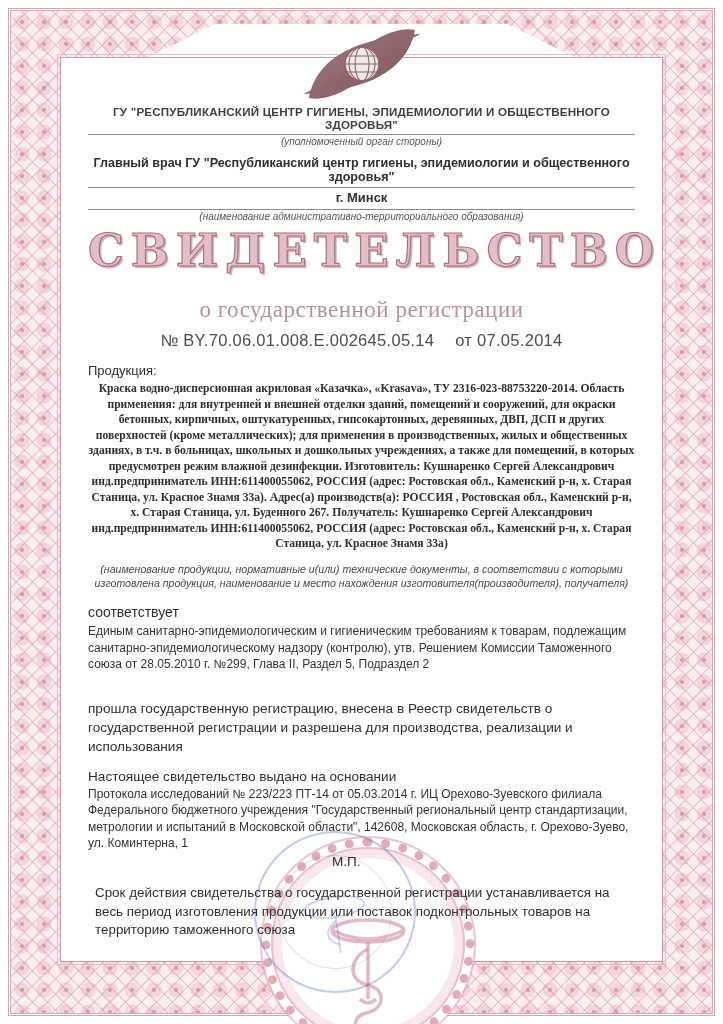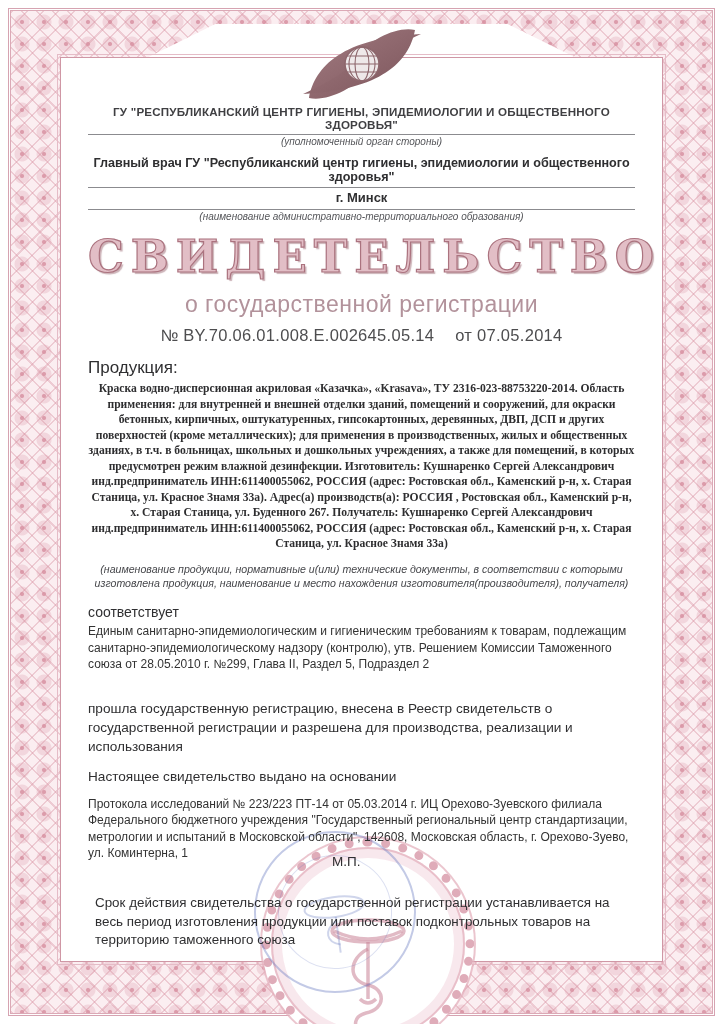--- a/index.html
+++ b/index.html
@@ -63,37 +63,37 @@
     font-family:"Liberation Serif", serif; font-size:14.5px; letter-spacing:0.5px;
     color:#7b787e; margin-top:7px;
   }
   .org { font-size:11.6px; font-weight:bold; color:#3f3f42; margin-top:3px; letter-spacing:0.2px; }
   .rule { border-top:1px solid #8b8b8f; margin-top:3px; }
   .caption { font-style:italic; font-size:10px; color:#55565a; margin-top:1px; }
   .field-value { font-size:12.6px; font-weight:bold; color:#2f2f31; margin-top:9px; padding-bottom:3px; border-bottom:1px solid #8b8b8f; }
   .city-value { font-size:13px; font-weight:bold; color:#2f2f31; margin-top:2px; padding-bottom:4px; border-bottom:1px solid #8b8b8f; }
   .doc-title {
     font-family:"DejaVu Serif", serif; font-weight:bold; font-size:45px; letter-spacing:7px;
-    margin-top:8px; color:#e2bec6; -webkit-text-stroke:1.2px #ab737f;
+    margin-top:2px; color:#e2bec6; -webkit-text-stroke:1.2px #ab737f;
     text-shadow:2px 2px 1px rgba(143,86,97,0.45), -1px -1px 0 #fff;
   }
-  .doc-subtitle { font-size:23px; color:#b2929b; margin-top:8px; letter-spacing:0.5px; }
+  .doc-subtitle { font-size:23px; color:#b2929b; margin-top:20px; letter-spacing:0.5px;font-family:Liberation Serif, serif; }
   .doc-number { font-size:16.5px; color:#4d4d4f; margin-top:8px; letter-spacing:0.3px; }
   .doc-number .date { margin-left:16px; }
-  .product-label { text-align:left; font-size:17px; color:#2f2f31; margin-top:13px; }
+  .product-label { text-align:left; font-size:13px; color:#2f2f31; margin-top:13px; }
   .product-desc {
     font-size:11.6px; font-weight:bold; color:#2e2e30; line-height:1.34;
     margin-top:3px; text-align:center;font-family:Liberation Serif, serif;
   }
   .product-caption { font-style:italic; font-size:10.6px; color:#46474b; margin-top:10px; line-height:1.35; }
   .comply-label { text-align:left; font-size:14px; color:#2f2f31; margin-top:14px; }
   .comply-text { text-align:left; font-size:12px; color:#333; line-height:1.35; margin-top:3px; }
   .passed { text-align:left; font-size:13.6px; color:#2f2f31; line-height:1.38; margin-top:28px; }
   .issued-label { text-align:left; font-size:13.6px; color:#2f2f31; margin-top:13px; }
-  .issued-text { text-align:left; font-size:12px; color:#333; line-height:1.35; margin-top:12px; }
+  .issued-text { text-align:left; font-size:12px; color:#333; line-height:1.35; margin-top:2px; }
   .validity { text-align:left; font-size:13.4px; color:#2f2f31; line-height:1.38; margin-top:33px; padding-left:7px; }
   .mp { position:absolute; left:332px; top:854px; z-index:6; font-size:13.5px; color:#2f2f31; }
   .serial { position:absolute; left:482px; top:931px; z-index:6; display:flex; align-items:baseline; gap:16px; }
   .serial .country { font-size:17px; color:#8d7076; letter-spacing:3px; }
   .serial .no-sign { font-size:17px; color:#c64a46; border-bottom:2px solid #c64a46; line-height:1; padding-bottom:1px; }
   .serial .number { font-family:"DejaVu Sans Mono", monospace; font-size:17px; color:#c64a46; letter-spacing:4px; }
 </style>
 </head>
 <body>
 

